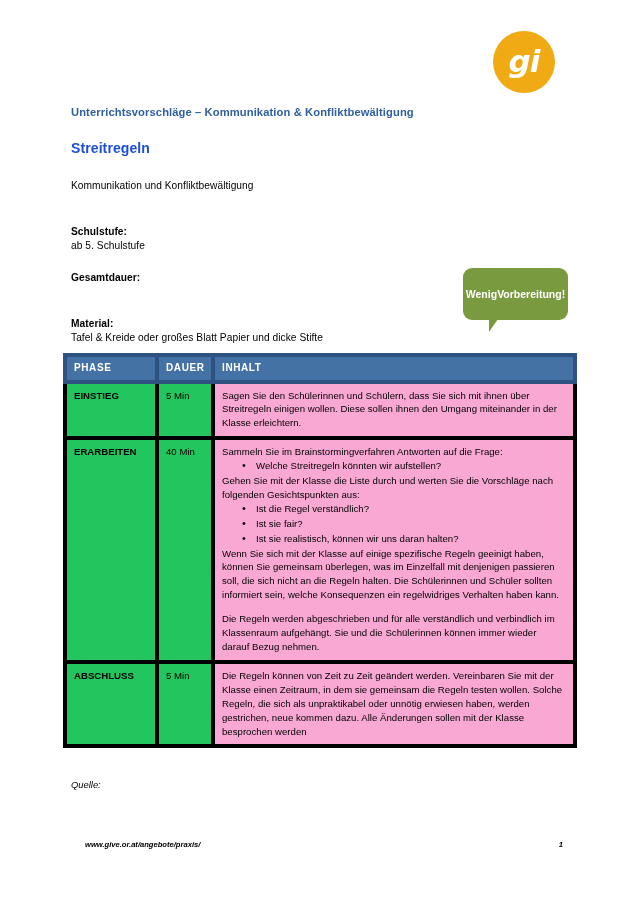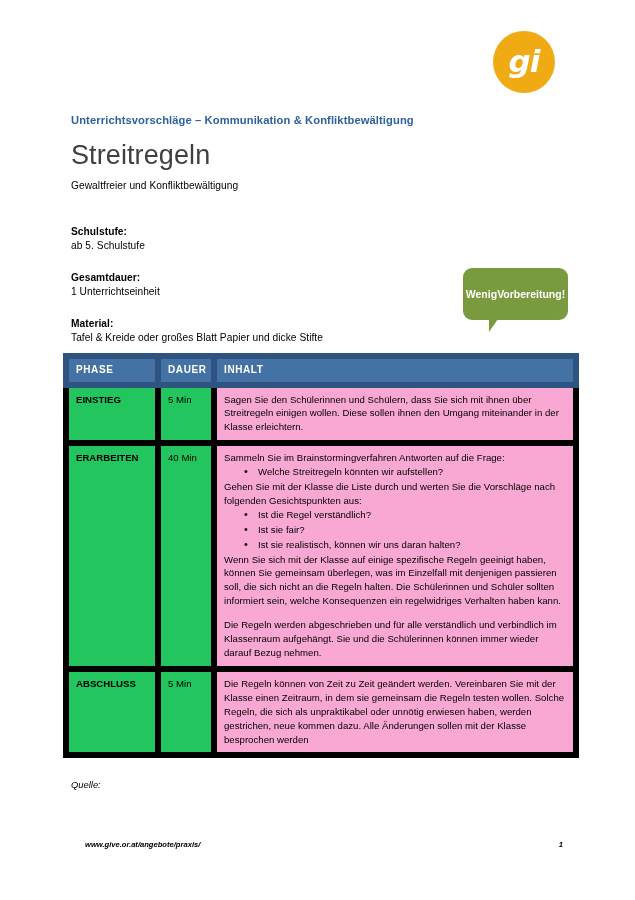--- a/index.html
+++ b/index.html
@@ -40,28 +40,27 @@
 
   
   .kicker {
     position: absolute;
     left: 71px; top: 106px;
     font-size: 11.2px;
     font-weight: bold;
     color: #2e5f9e;
     letter-spacing: 0.1px;
     white-space: nowrap;
-    margin-top: 8px;
   }
   .doc-title {
     position: absolute;
     left: 71px; top: 140px;
-    font-size: 27px;
-    font-weight: normal;
-    color: #404040;
+    font-size: 14px;
+    font-weight: bold;
+    color: #1d4ed8;
     letter-spacing: 0.1px;
   }
 
   
   .meta { position: absolute; left: 71px; width: 420px; }
   .meta-label {
     font-size: 10.2px;
     font-weight: bold;
     color: #000;
     margin: 0 0 3px 0;
@@ -109,21 +108,21 @@
     position: absolute;
     left: 63px; top: 353px;
     width: 510px;
   }
   table.plan {
     width: 510px;
     border-collapse: collapse;
     table-layout: fixed;
   }
   table.plan th, table.plan td {
-    border: 6px solid #000000;
+    border: 4px solid #000000;
     vertical-align: top;
     padding: 5px 7px 6px 7px;
     font-size: 9.6px;
     line-height: 1.45;
     letter-spacing: 0.02px;
   }
   table.plan thead th {
     background: #4472a4;
     color: #ffffff;
     font-weight: bold;
@@ -208,31 +207,30 @@
 <div class="page">
 
   <div class="logo">
     <span class="logo-text">gi</span>
   </div>
 
   <div class="kicker">Unterrichtsvorschläge – Kommunikation &amp; Konfliktbewältigung</div>
   <div class="doc-title">Streitregeln</div>
 
   <div class="meta" id="meta-thema">
-    <p class="meta-value">Gewaltfreier und Konfliktbewältigung</p>
+    <p class="meta-value">Kommunikation und Konfliktbewältigung</p>
   </div>
 
   <div class="meta" id="meta-schulstufe">
     <p class="meta-label">Schulstufe:</p>
     <p class="meta-value">ab 5. Schulstufe</p>
   </div>
 
   <div class="meta" id="meta-gesamtdauer">
     <p class="meta-label">Gesamtdauer:</p>
-    <p class="meta-value">1 Unterrichtseinheit</p>
   </div>
 
   <div class="meta" id="meta-material">
     <p class="meta-label">Material:</p>
     <p class="meta-value">Tafel &amp; Kreide oder großes Blatt Papier und dicke Stifte</p>
   </div>
 
   <div class="callout">
     <span>Wenig</span>
     <span>Vorbereitung!</span>

